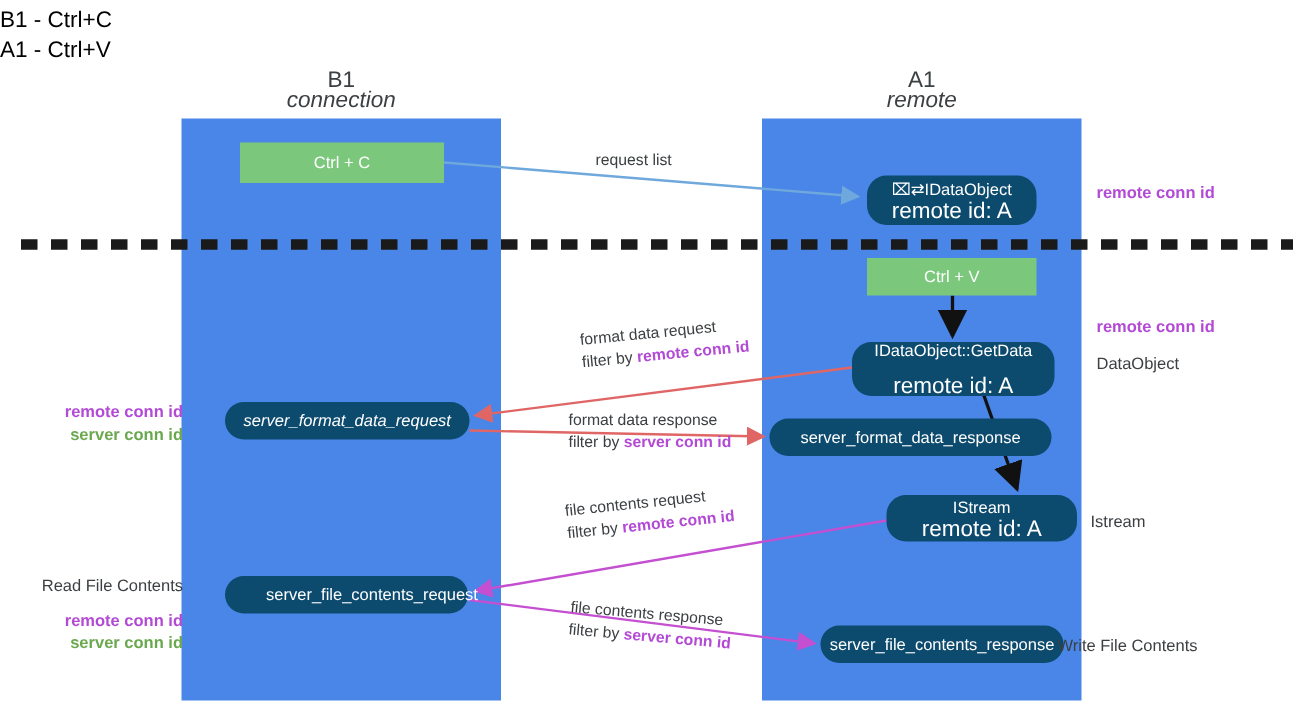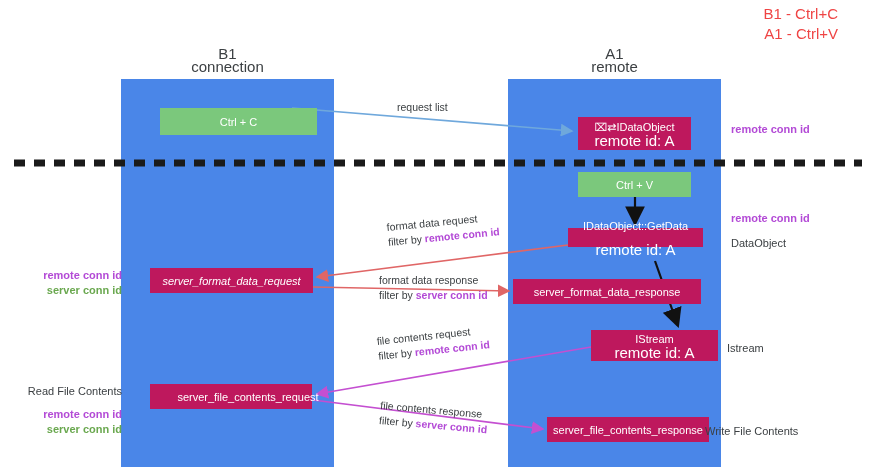--- a/index.html
+++ b/index.html
@@ -13,44 +13,44 @@
   #stage{position:absolute;inset:0;width:871px;height:467px;}
 
   
   .lane{position:absolute;background:#4a86e8;}
   #lane-b1{left:121px;top:79px;width:213px;height:388px;}
   #lane-a1{left:508px;top:79px;width:213px;height:388px;}
 
   
   #diagram-title{
     position:absolute;left:0;top:4px;width:838px;
-    text-align:right;font-size:15px;line-height:20px;color:#ef4444;
+    text-align:left;font-size:15px;line-height:20px;color:#000000;
   }
   .lane-header{
     position:absolute;text-align:center;font-size:15px;line-height:13px;color:#3c4043;
   }
   #header-b1{left:121px;top:47px;width:213px;}
   #header-a1{left:508px;top:47px;width:213px;}
-  .lane-header .lh-sub{display:block;}
+  .lane-header .lh-sub{display:block;font-style:italic;}
 
   
   .node{
     position:absolute;display:flex;flex-direction:column;
     align-items:center;justify-content:center;
     color:#ffffff;font-size:11px;line-height:14px;text-align:center;
     box-sizing:border-box;
   }
   .node.green{background:#7bc87c;}
-  .node.orange{background:#be185d;}
+  .node.orange{background:#0c4a6e;border-radius:13px;}
   .node .l2{font-size:15px;}
 
-  #node-ctrl-c{left:160px;top:95px;width:157px;height:27px;margin-top:13px;}
+  #node-ctrl-c{left:160px;top:95px;width:136px;height:27px;}
   #node-idataobject{left:578px;top:117px;width:113px;height:33px;}
   #node-ctrl-v{left:578px;top:172px;width:113px;height:25px;}
-  #node-getdata{left:568px;top:228px;width:135px;height:19px;gap:10px;}
+  #node-getdata{left:568px;top:228px;width:135px;height:36px;gap:10px;}
   #node-format-req{left:150px;top:268px;width:163px;height:25px;font-style:italic;}
   #node-format-resp{left:513px;top:279px;width:188px;height:25px;}
   #node-istream{left:591px;top:330px;width:127px;height:31px;}
   #node-file-req{left:150px;top:384px;width:162px;height:25px;padding-left:34px;}
   #node-file-resp{left:547px;top:417px;width:162px;height:25px;}
 
   
   .side-label{position:absolute;font-size:11px;line-height:15px;color:#3c4043;}
   .side-label .purple{color:#b34ad6;font-weight:bold;}
   .side-label .green{color:#6aa84f;font-weight:bold;}

